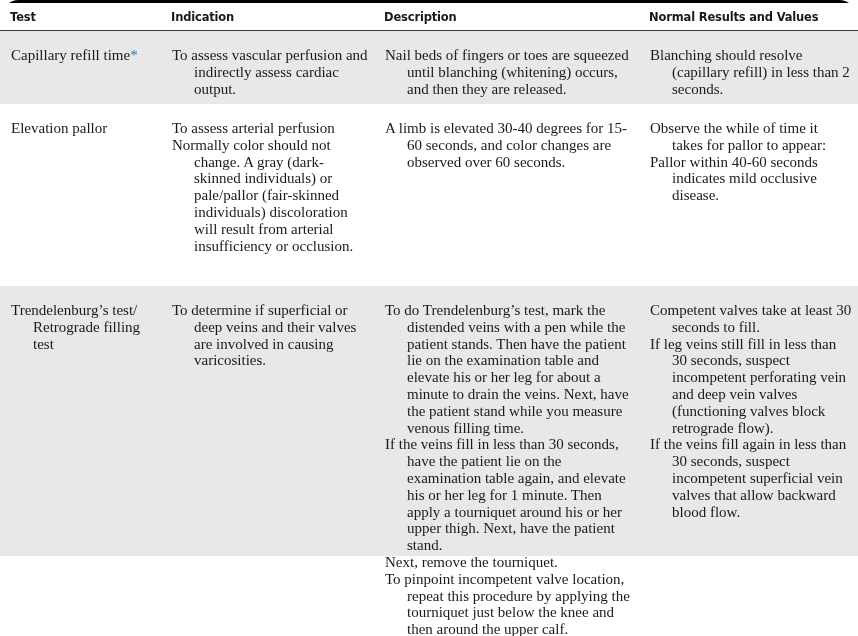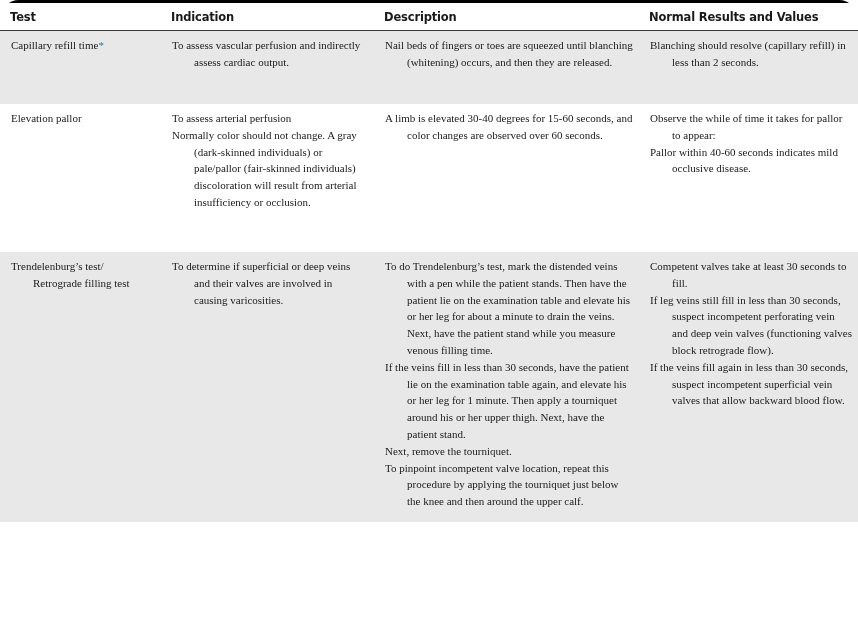--- a/index.html
+++ b/index.html
@@ -8,25 +8,25 @@
   .hdr { display: flex; height: 27px; border-bottom: 1px solid #3a3a3a; background: #fff; }
   .hdr .c { font-family: "DejaVu Sans", sans-serif; font-size: 12.5px; font-weight: bold; color: #1a1a1a;
             padding-top: 6px; letter-spacing: -0.2px; transform: scaleX(0.92); transform-origin: left; }
   .row { display: flex; }
   .row.shade { background: #e8e8e8; }
   .c { box-sizing: border-box; }
   .c1 { width: 161px; padding-left: 11px; }
   .c2 { width: 213px; padding-left: 11px; }
   .c3 { width: 265px; padding-left: 11px; }
   .c4 { width: 219px; padding-left: 11px; }
-  .row .c { font-family: "Liberation Serif", serif; font-size: 11px; color: #1a1a1a; line-height: 16.8px; padding-top: 6px; padding-right: 6px; }
+  .row .c { font-family: "Liberation Serif", serif; font-size: 15px; color: #1a1a1a; line-height: 16.8px; padding-top: 16px; padding-right: 6px; }
   .p { padding-left: 22px; text-indent: -22px; margin: 0; }
   .ast { color: #1a7bb5; }
   .r1 { height: 73px; }
-  .r2 { height: 148px; }
+  .r2 { height: 182px; }
   .r3 { height: 270px; }
 </style>
 </head>
 <body>
 
 <div class="tbl">
   <div class="hdr">
     <div class="c c1">Test</div>
     <div class="c c2">Indication</div>
     <div class="c c3">Description</div>

